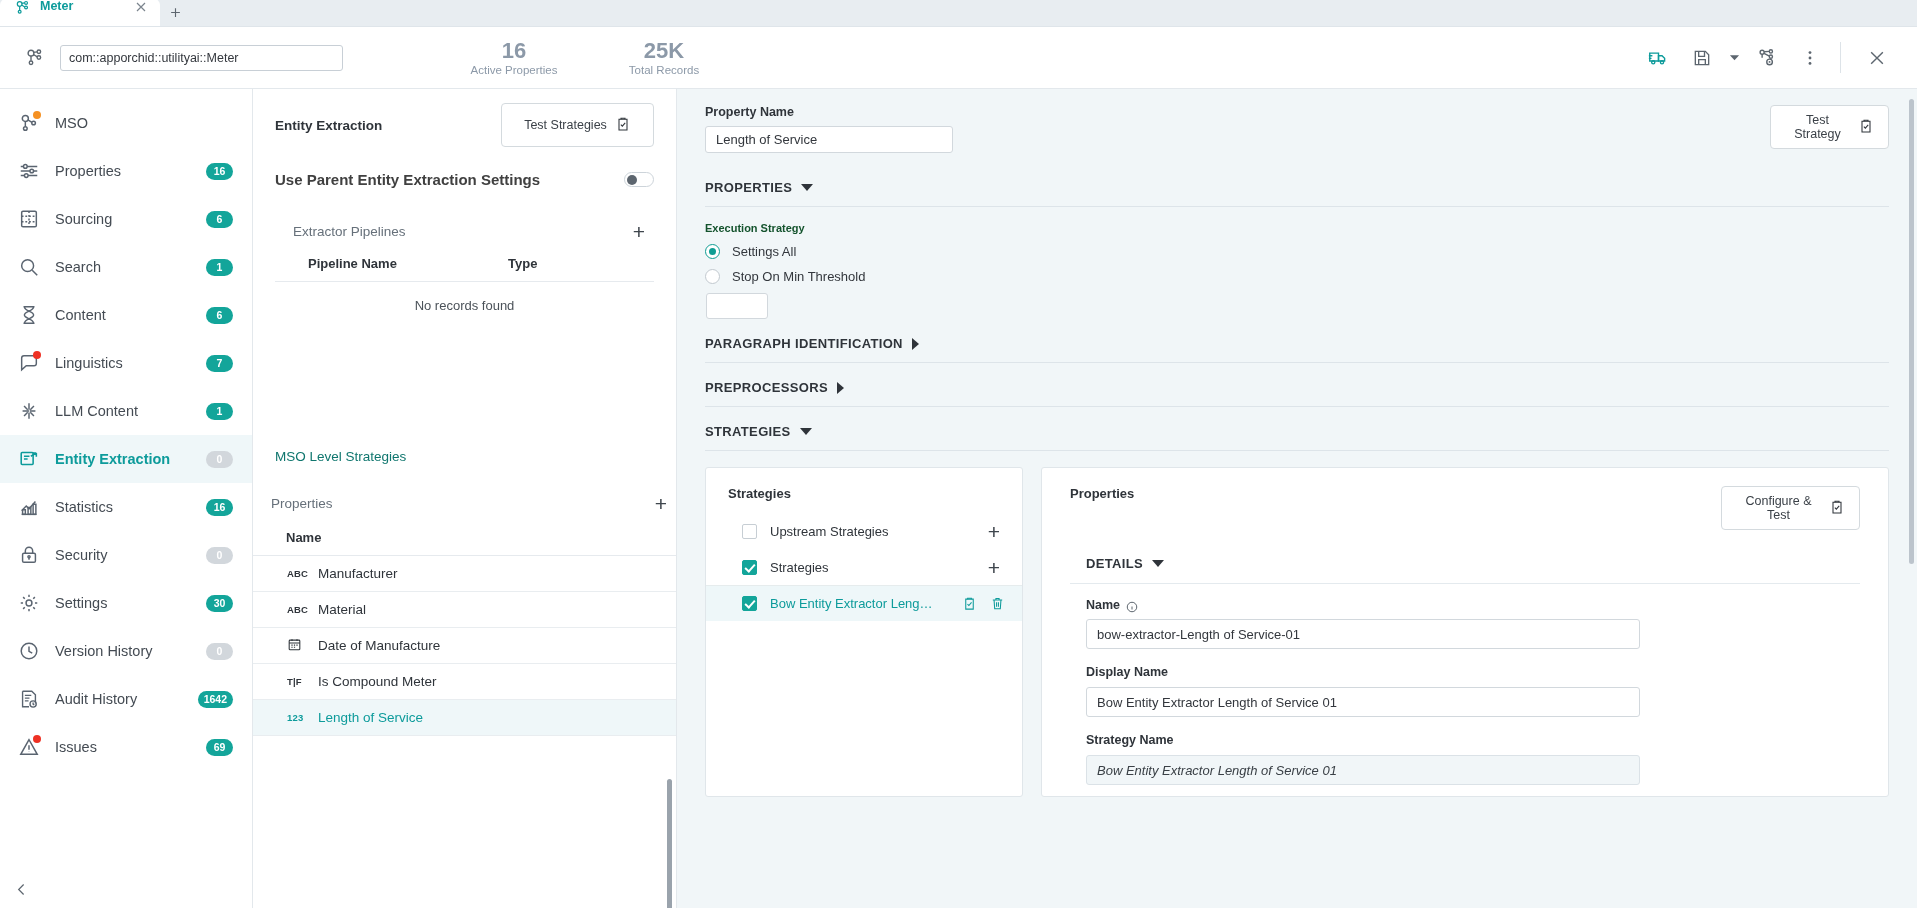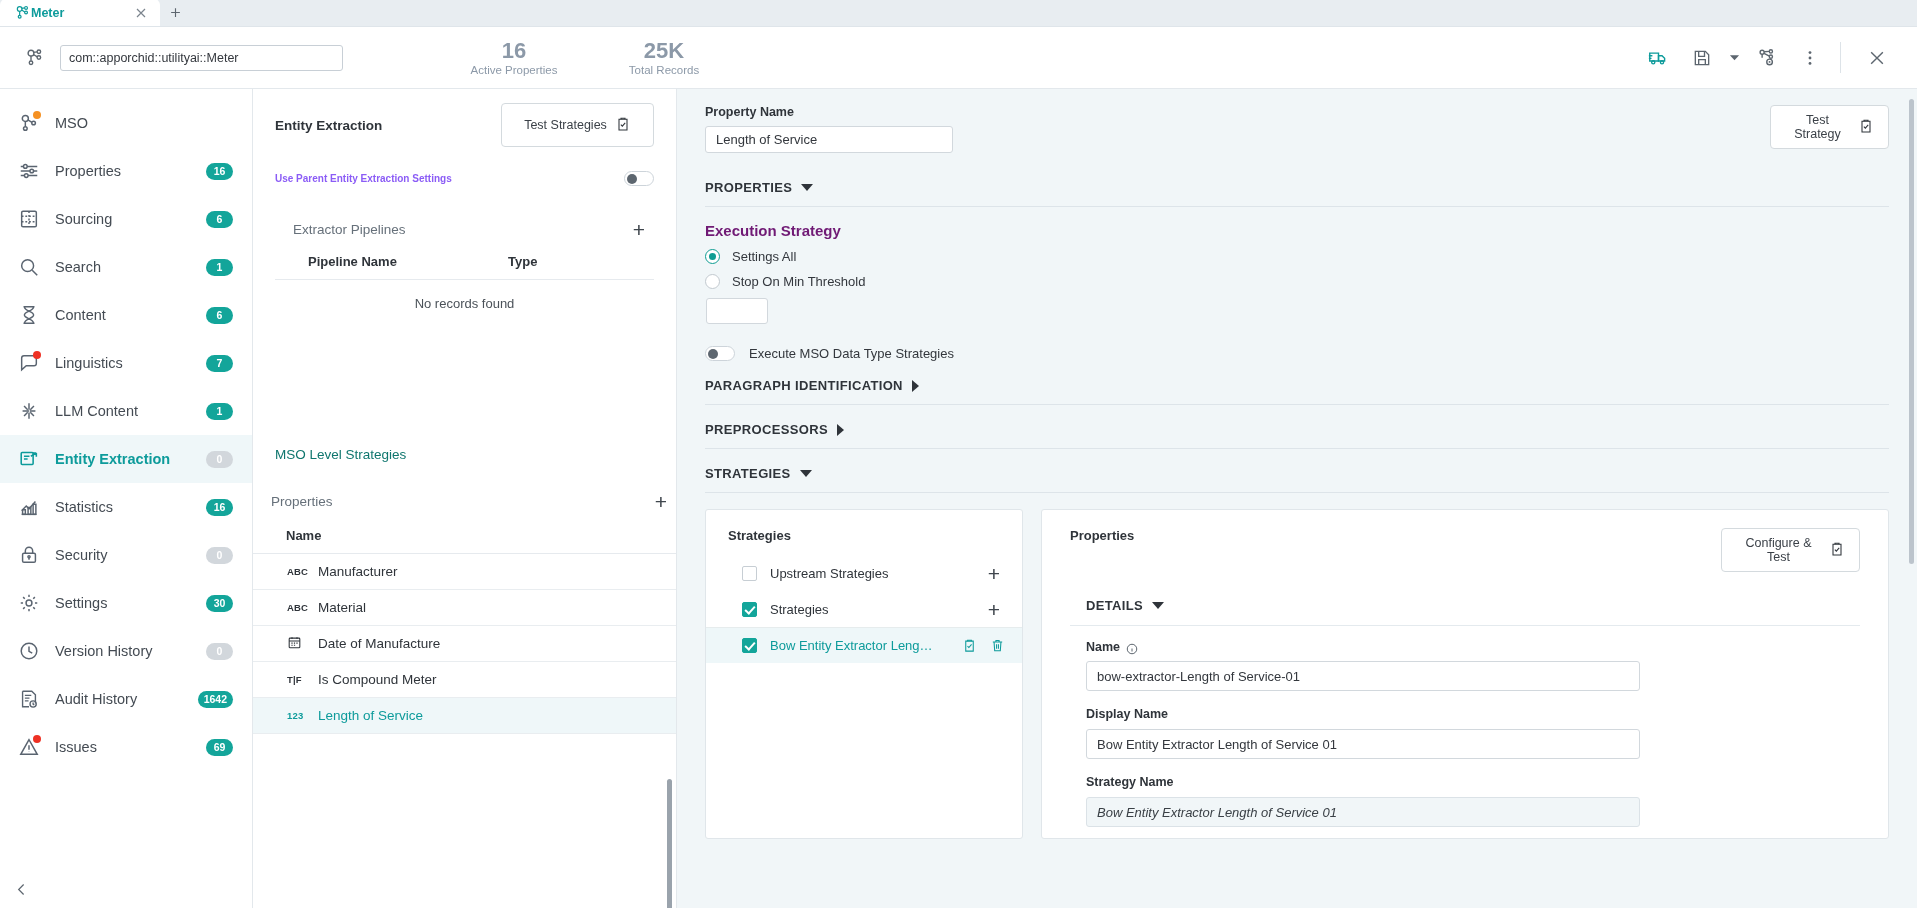--- a/index.html
+++ b/index.html
@@ -11,22 +11,22 @@
     color: #33373d;
   }
   .app { width: 1917px; height: 908px; display: flex; flex-direction: column; position: relative; }
 
   
   .tabstrip {
     height: 27px; background: #e8edf1; display: flex; align-items: flex-end;
     flex: none; border-bottom: 1px solid #dfe5ea;
   }
   .tab {
-    height: 27px; background: #ffffff; display: flex; align-items: center;
-    padding: 0 11px 0 14px; min-width: 160px;
+    height: 27px; background: #ffffff; display: flex; align-items: flex-start;
+    padding: 0 11px 0 14px; gap: 9px; min-width: 160px;
     border-top-left-radius: 6px; border-top-right-radius: 6px;
   }
   .tab-icon { width: 17px; height: 17px; display: block; color: #0d9b9b; }
   .tab-title { font-size: 12.5px; font-weight: bold; color: #0d9b9b; white-space: nowrap; }
   .tab-close { margin-left: auto; width: 16px; height: 16px; color: #7b848d; display: block; }
   .tab-new { width: 30px; height: 27px; display: flex; align-items: center; justify-content: center; color: #5d666f; }
 
   
   .header {
     height: 62px; background: #ffffff; display: flex; align-items: center;
@@ -89,21 +89,21 @@
   .mid-top { padding: 14px 22px 0 22px; }
   .mid-row1 { display: flex; align-items: center; justify-content: space-between; }
   .mid-title { font-size: 13.5px; font-weight: bold; color: #2f343a; }
   .btn-outline {
     border: 1px solid #d4dade; background: #fff; border-radius: 4px; height: 44px;
     display: flex; align-items: center; justify-content: center; gap: 8px;
     font-size: 12.5px; color: #3b4148; padding: 0 14px; font-family: "Liberation Sans", sans-serif;
   }
   .btn-test-strategies { width: 153px; }
   .mid-row2 { display: flex; align-items: center; justify-content: space-between; margin-top: 24px; }
-  .mid-sub { font-size: 10px; font-weight: bold; color: #8b5cf6; }
+  .mid-sub { font-size: 15px; font-weight: bold; color: #404040; }
   .toggle {
     width: 30px; height: 15px; border-radius: 9px; border: 1px solid #cdd4da; background: #fff;
     display: flex; align-items: center; padding: 0 2px; flex: none;
   }
   .toggle .knob { width: 10px; height: 10px; border-radius: 50%; background: #5d666f; }
 
   .section-hdr {
     display: flex; align-items: center; justify-content: space-between;
     margin-top: 32px; padding: 0 4px 0 18px;
   }
@@ -145,21 +145,21 @@
   }
   .prop-name-input { width: 248px; }
   .btn-test-strategy { width: 119px; margin-left: auto; }
 
   .acc-hdr { display: flex; align-items: center; gap: 9px; margin-top: 27px; }
   .acc-title { font-size: 13px; font-weight: bold; color: #2f343a; letter-spacing: .35px; }
   .caret-d { width: 0; height: 0; border-left: 6px solid transparent; border-right: 6px solid transparent; border-top: 7px solid #2f343a; }
   .caret-r { width: 0; height: 0; border-top: 6px solid transparent; border-bottom: 6px solid transparent; border-left: 7px solid #2f343a; }
   .acc-line { height: 1px; background: #dde4e9; margin-top: 11px; }
 
-  .exec-label { font-size: 15px; font-weight: bold; color: #701a75; margin-top: 15px; }
+  .exec-label { font-size: 11px; font-weight: bold; color: #14532d; margin-top: 15px; }
   .radio-row { display: flex; align-items: center; gap: 12px; margin-top: 10px; font-size: 13px; color: #33373d; }
   .radio { width: 15px; height: 15px; border-radius: 50%; border: 1.6px solid #c2c9cf; background: #fff; flex: none; display: flex; align-items: center; justify-content: center; }
   .radio.on { border-color: #0f9d93; }
   .radio.on::after { content: ''; width: 7px; height: 7px; border-radius: 50%; background: #0f9d93; }
   .thresh-input { width: 62px; height: 26px; margin-top: 9px; margin-left: 1px; }
 
   .toggle-row { display: flex; align-items: center; gap: 14px; margin-top: 22px; }
   .toggle-row .lbl { font-size: 13px; color: #33373d; }
 
   .acc-row { margin-top: 17px; }
@@ -596,26 +596,20 @@
         <div class="radio-row">
           <span class="radio on"></span>
           <span>Settings All</span>
         </div>
         <div class="radio-row">
           <span class="radio"></span>
           <span>Stop On Min Threshold</span>
         </div>
         <input class="txtinput thresh-input" type="text" value="" style="">
 
-        <div class="toggle-row">
-          <div class="toggle">
-              <span class="knob"></span>
-            </div>
-          <span class="lbl">Execute MSO Data Type Strategies</span>
-        </div>
 
         <div class="acc-row">
           <div class="acc-hdr">
             <span class="acc-title">PARAGRAPH IDENTIFICATION</span>
             <span class="caret-r"></span>
           </div>
           <div class="acc-line"></div>
         </div>
 
         <div class="acc-row">

